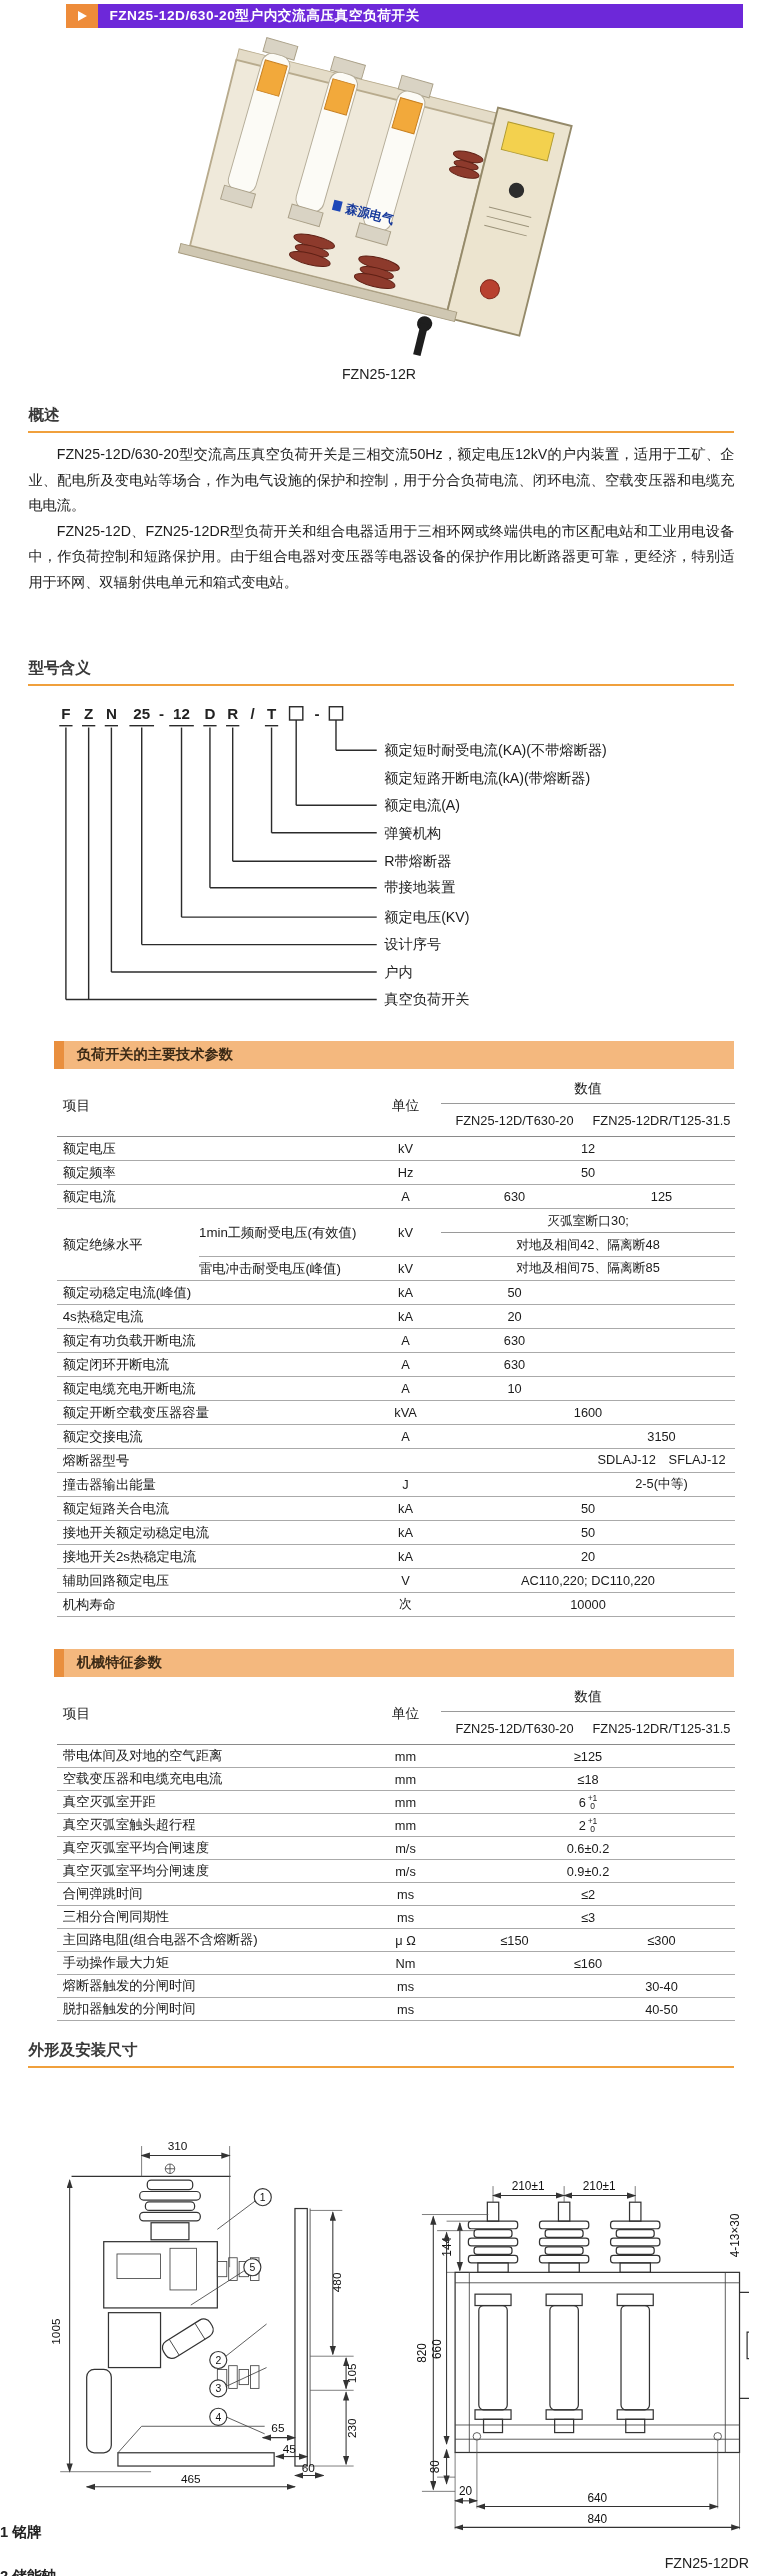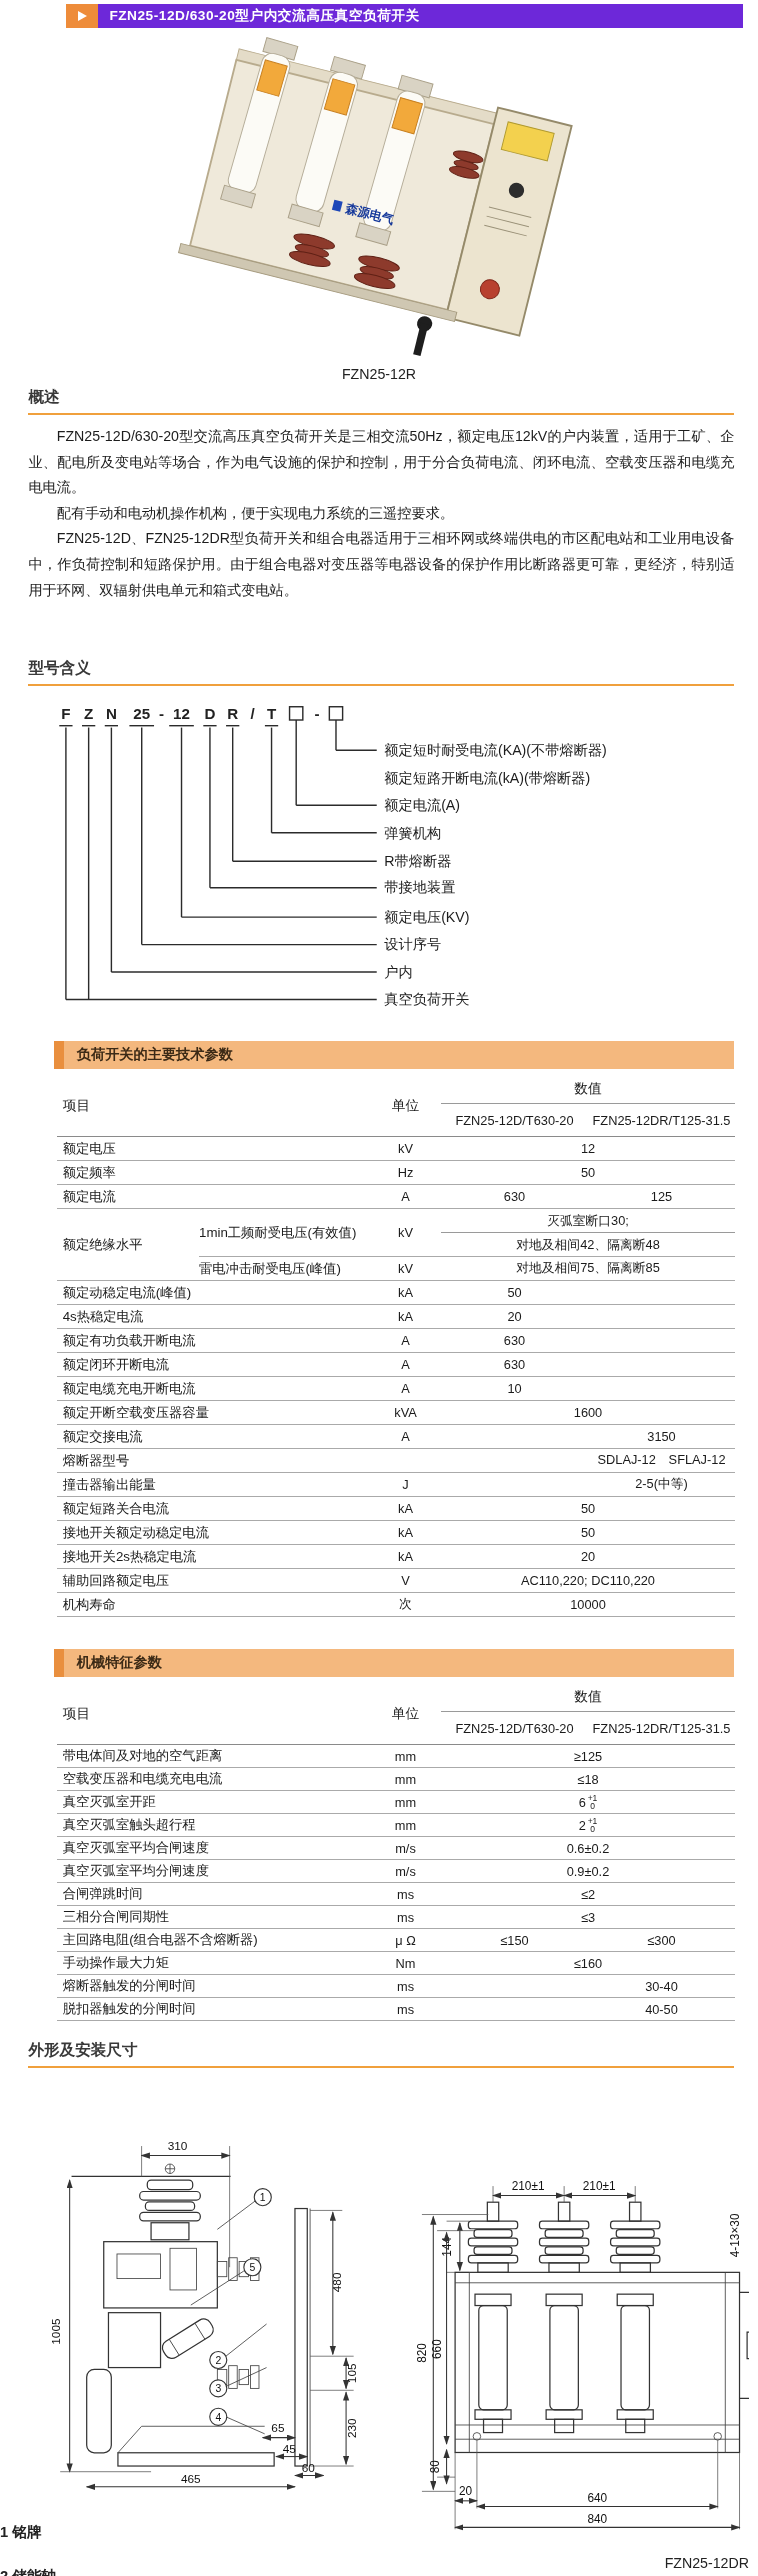--- a/index.html
+++ b/index.html
@@ -15,21 +15,21 @@
 
   
   .photo{position:absolute;top:32px;left:142px;}
   .caption-center{position:absolute;left:0;width:758px;text-align:center;font-size:14.2px;color:#222;}
   #photo-caption{top:366px;}
 
   
   .section{position:absolute;left:28.4px;width:706px;}
   .sec-title{font-size:15.6px;font-weight:bold;color:#393939;}
   .sec-rule{height:2.8px;background:#f0a03c;margin-top:4.7px;}
-  #sec-overview{top:387px;}
+  #sec-overview{top:405px;}
   .paras{margin-top:8.5px;font-size:14.2px;line-height:25.6px;text-align:justify;color:#1d1d1d;}
   .paras p{margin:0;text-indent:2em;}
   #sec-model{top:658px;}
   #sec-outline{top:2040px;}
 
   
   .tbar{position:absolute;left:54px;width:680px;height:27.5px;background:#f4b87e;display:flex;align-items:stretch;}
   .tbar .cap{width:9.5px;background:#e98f3e;}
   .tbar .t{font-size:14.2px;font-weight:bold;color:#3c2a16;display:flex;align-items:center;padding-left:13.3px;}
   #t1bar{top:1041px;}
@@ -148,21 +148,20 @@
       <rect x="326" y="292" width="8" height="34" fill="#1e1e1e"></rect>
     </g>
   </svg>
   <div class="caption-center" id="photo-caption">FZN25-12R</div>
 
   <div class="section" id="sec-overview">
     <div class="sec-title">概述</div>
     <div class="sec-rule"></div>
     <div class="paras">
       <p>FZN25-12D/630-20型交流高压真空负荷开关是三相交流50Hz，额定电压12kV的户内装置，适用于工矿、企业、配电所及变电站等场合，作为电气设施的保护和控制，用于分合负荷电流、闭环电流、空载变压器和电缆充电电流。</p>
-      <p>配有手动和电动机操作机构，便于实现电力系统的三遥控要求。</p>
       <p>FZN25-12D、FZN25-12DR型负荷开关和组合电器适用于三相环网或终端供电的市区配电站和工业用电设备中，作负荷控制和短路保护用。由于组合电器对变压器等电器设备的保护作用比断路器更可靠，更经济，特别适用于环网、双辐射供电单元和箱式变电站。</p>
     </div>
   </div>
 
   <div class="section" id="sec-model">
     <div class="sec-title">型号含义</div>
     <div class="sec-rule"></div>
     <svg class="modelsvg" width="706" height="334" viewBox="0 0 745 352">
 
       <text class="mchar" x="40" y="22" text-anchor="middle">F</text>

